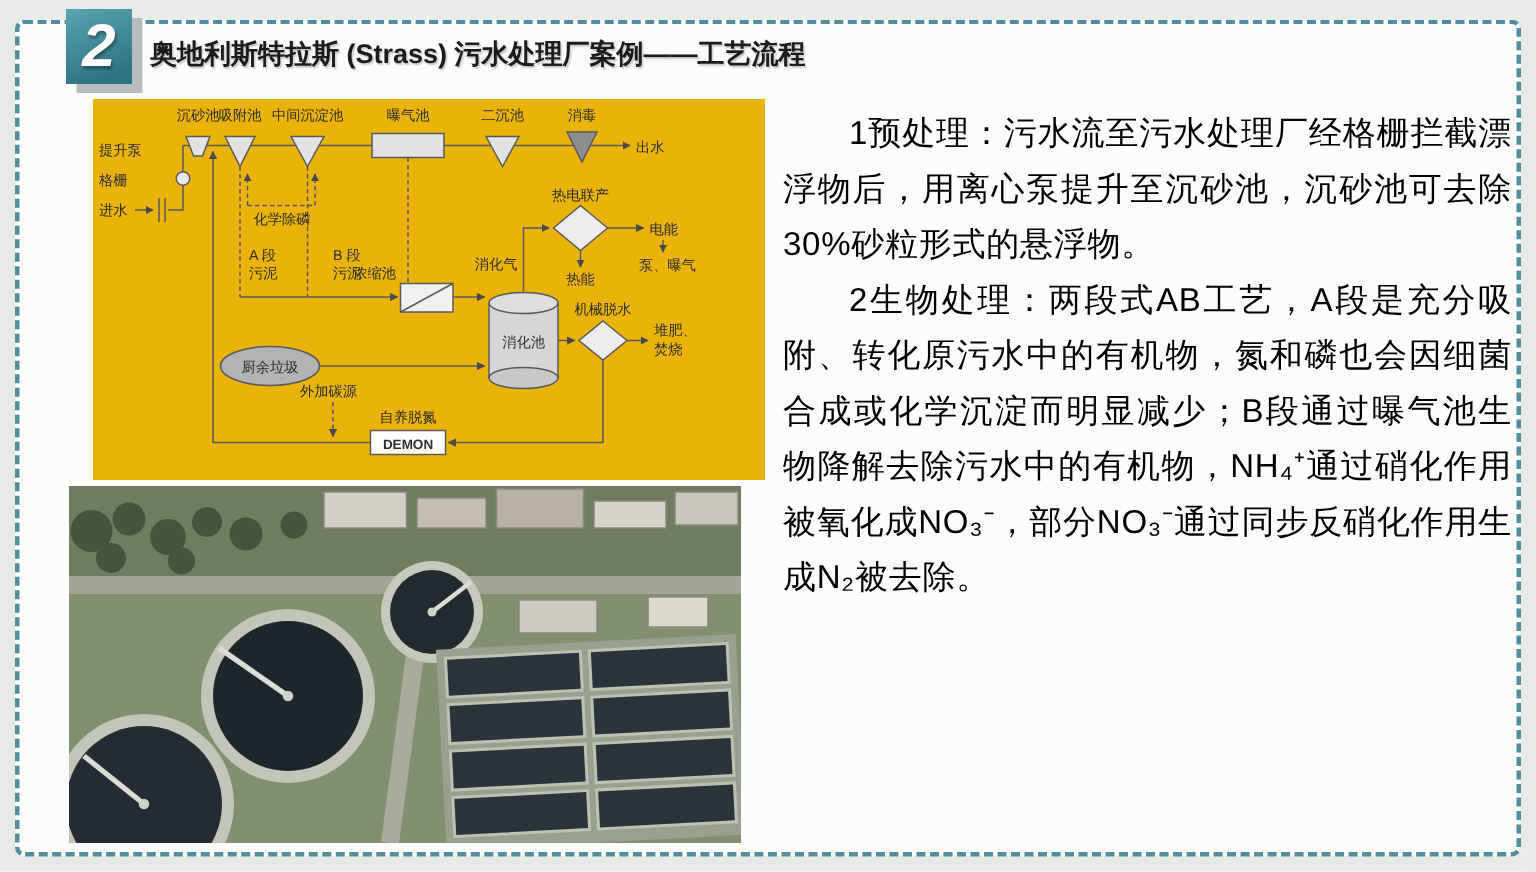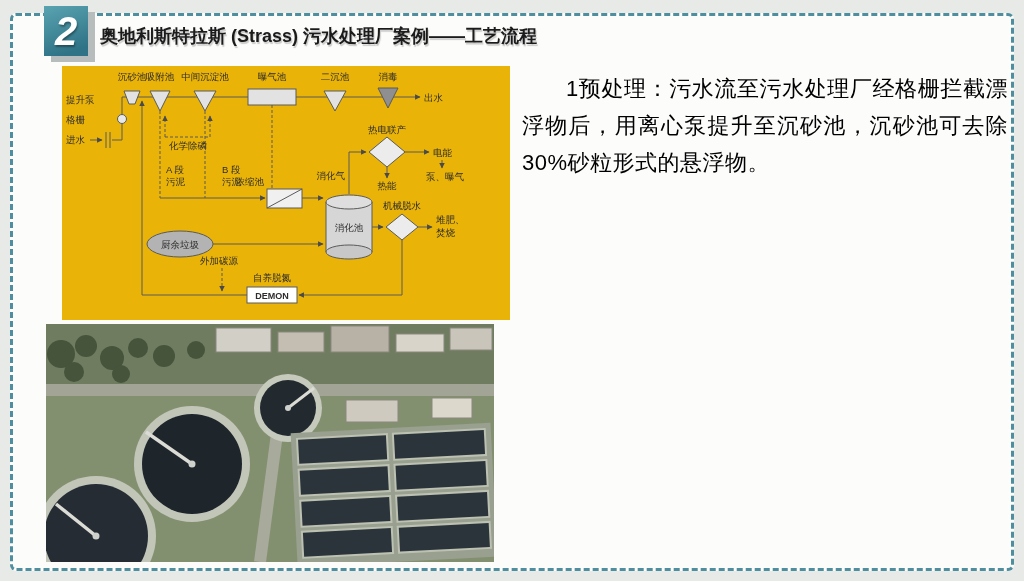--- a/index.html
+++ b/index.html
@@ -205,14 +205,15 @@
             <rect x="350" y="172" width="92" height="26"></rect>
           <rect x="254" y="203" width="90" height="26"></rect>
             <rect x="350" y="203" width="92" height="26"></rect>
         </g>
       </g>
     </svg>
   </div>
 
   <div class="bodytext">
     <p>1预处理：污水流至污水处理厂经格栅拦截漂浮物后，用离心泵提升至沉砂池，沉砂池可去除30%砂粒形式的悬浮物。</p>
+    <p>2生物处理：两段式AB工艺，A段是充分吸附、转化原污水中的有机物，氮和磷也会因细菌合成或化学沉淀而明显减少；B段通过曝气池生物降解去除污水中的有机物，NH₄⁺通过硝化作用被氧化成NO₃⁻，部分NO₃⁻通过同步反硝化作用生成N₂被去除。</p>
   </div>
 </div>
 
 </body></html>

